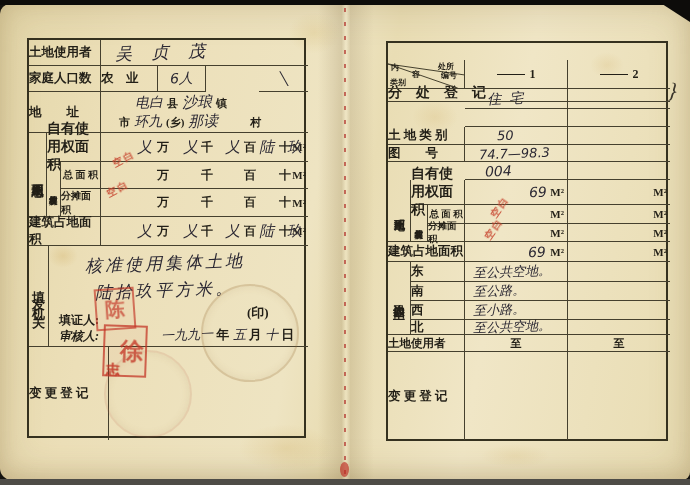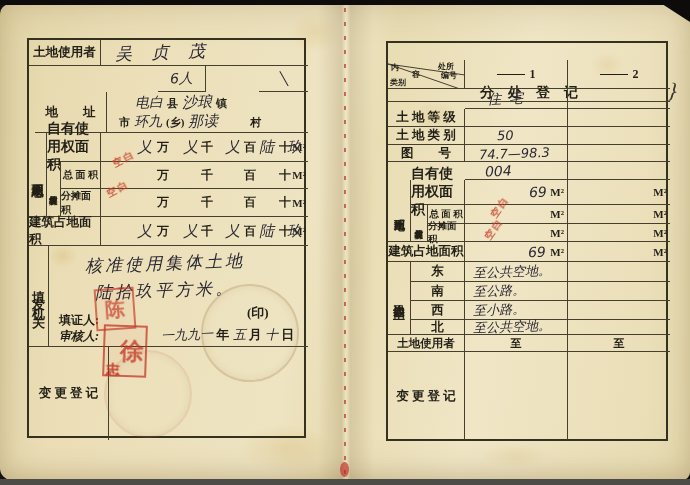--- a/index.html
+++ b/index.html
@@ -21,21 +21,21 @@
   .edge-top{position:absolute;left:0;top:0;width:690px;height:5px;background:#0d0c0a;}
   .edge-bot{position:absolute;left:0;top:479px;width:690px;height:6px;background:#4e4c47;}
   .corner-tr{position:absolute;right:0;top:0;width:34px;height:22px;background:#0d0c0a;
              clip-path:polygon(100% 0,0 0,100% 100%);}
   .stain{position:absolute;border-radius:50%;pointer-events:none;}
 
   .tbl{position:absolute;border:2px solid #35311f;box-sizing:border-box;}
   .cell{position:absolute;box-sizing:border-box;display:flex;align-items:center;}
   .br{border-right:1px solid var(--line);}
   .bb{border-bottom:1px solid var(--line);}
-  .lbl{justify-content:center;font-weight:bold;color:var(--print);font-size:12.5px;}
+  .lbl{justify-content:flex-start;font-weight:bold;color:var(--print);font-size:12.5px;}
   .lbl-sm{font-size:14px;font-weight:bold;color:var(--print);}
   .vert{writing-mode:vertical-rl;text-orientation:upright;justify-content:center;
         font-weight:bold;color:var(--print);line-height:1;}
   .hw{font-family:"DejaVu Sans",sans-serif;font-style:italic;color:var(--ink);
       display:inline-block;transform:rotate(-2deg);}
   .p{color:var(--print);font-weight:bold;}
   .dash{display:inline-block;width:28px;border-top:1.6px solid var(--print);margin-right:5px;}
   .sealbox{position:absolute;border:2.5px solid rgba(195,50,35,.8);color:rgba(195,50,35,.85);
            display:flex;align-items:center;justify-content:center;filter:blur(.35px);
            font-weight:bold;background:rgba(195,50,35,.04);}
@@ -63,28 +63,34 @@
 
 <div class="tbl" style="left:27px;top:38px;width:279px;height:400px;">
 
   <div class="cell lbl br bb" style="left:0;top:0;width:72px;height:26px;">
       <span>土地使用者</span>
     </div>
   <div class="cell bb" style="left:72px;top:0;width:207px;height:26px;padding-left:14px;">
       <span class="hw" style="font-size:17px;letter-spacing:7px;">吴 贞 茂</span>
     </div>
 
+  <div class="cell lbl br bb" style="left:0;top:26px;width:72px;height:26px;">
+      <span>家庭人口数</span>
+    </div>
+  <div class="cell lbl br bb" style="left:72px;top:26px;width:57px;height:26px;">
+      <span>农　业</span>
+    </div>
   <div class="cell br bb" style="left:129px;top:26px;width:48px;height:26px;justify-content:center;">
       <span class="hw" style="font-size:14px;">6人</span>
     </div>
   <div class="cell bb" style="left:230px;top:26px;width:49px;height:26px;justify-content:center;">
       <span class="hw" style="font-size:13px;">╲</span>
     </div>
 
-  <div class="cell lbl br bb" style="left:0;top:52px;width:72px;height:41px;margin-left:6px;">
+  <div class="cell lbl br bb" style="left:0;top:52px;width:72px;height:41px;">
       <span>地　　址</span>
     </div>
   <div class="cell bb" style="left:72px;top:52px;width:207px;height:41px;flex-direction:column;align-items:stretch;justify-content:center;font-size:11px;">
     <div style="display:flex;gap:4px;padding-left:34px;align-items:baseline;">
       <span class="hw" style="font-size:14px;">电白</span>
       <span class="p">县</span>
       <span class="hw" style="font-size:15px;">沙琅</span>
       <span class="p">镇</span>
     </div>
     <div style="display:flex;gap:4px;padding-left:18px;align-items:baseline;">
@@ -217,23 +223,20 @@
   <div class="cell bb" style="left:180px;top:17px;width:102px;height:29px;justify-content:center;">
       <span class="dash"></span>
       <span class="p" style="font-size:12px;">2</span>
     </div>
 
   <div class="cell br bb" style="left:77px;top:46px;width:103px;height:20px;padding-left:22px;">
       <span class="hw" style="font-size:14px;letter-spacing:8px;">住宅</span>
     </div>
   <div class="cell bb" style="left:180px;top:46px;width:102px;height:20px;"></div>
 
-  <div class="cell lbl br bb" style="left:0;top:66px;width:77px;height:18px;">
-      <span>土 地 等 级</span>
-    </div>
   <div class="cell br bb" style="left:77px;top:66px;width:103px;height:18px;"></div>
   <div class="cell bb" style="left:180px;top:66px;width:102px;height:18px;"></div>
 
   <div class="cell lbl br bb" style="left:0;top:84px;width:77px;height:18px;">
       <span>土 地 类 别</span>
     </div>
   <div class="cell br bb" style="left:77px;top:84px;width:103px;height:18px;padding-left:32px;">
       <span class="hw" style="font-size:13px;">50</span>
     </div>
   <div class="cell bb" style="left:180px;top:84px;width:102px;height:18px;"></div>

